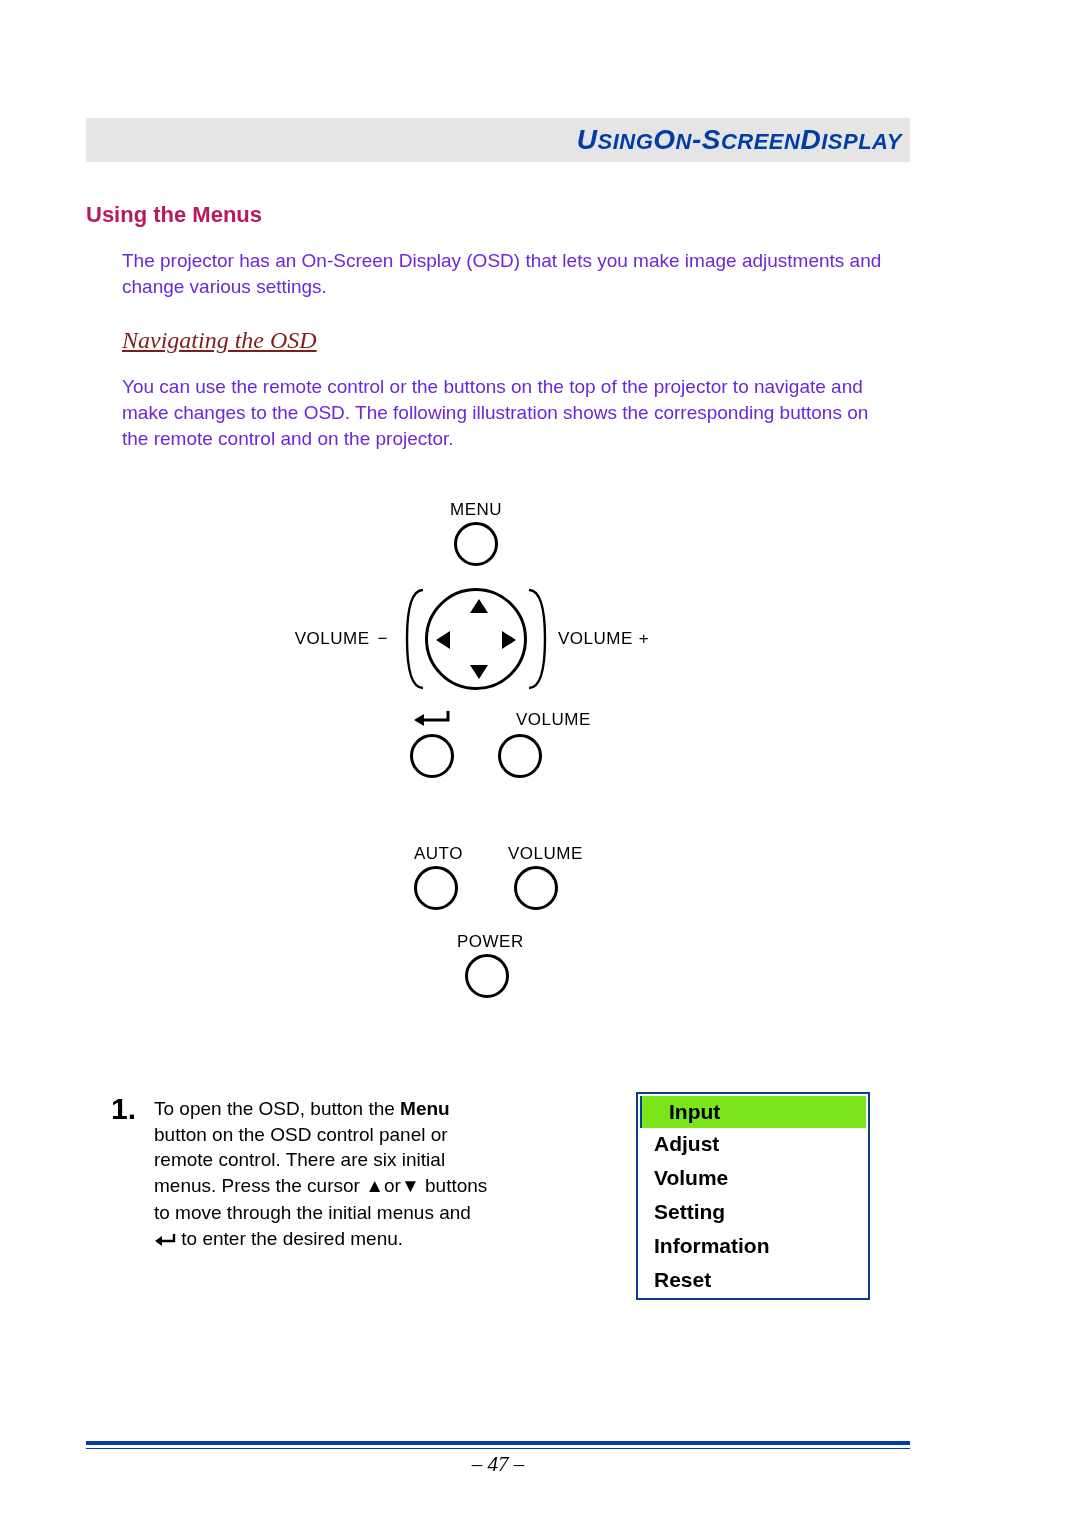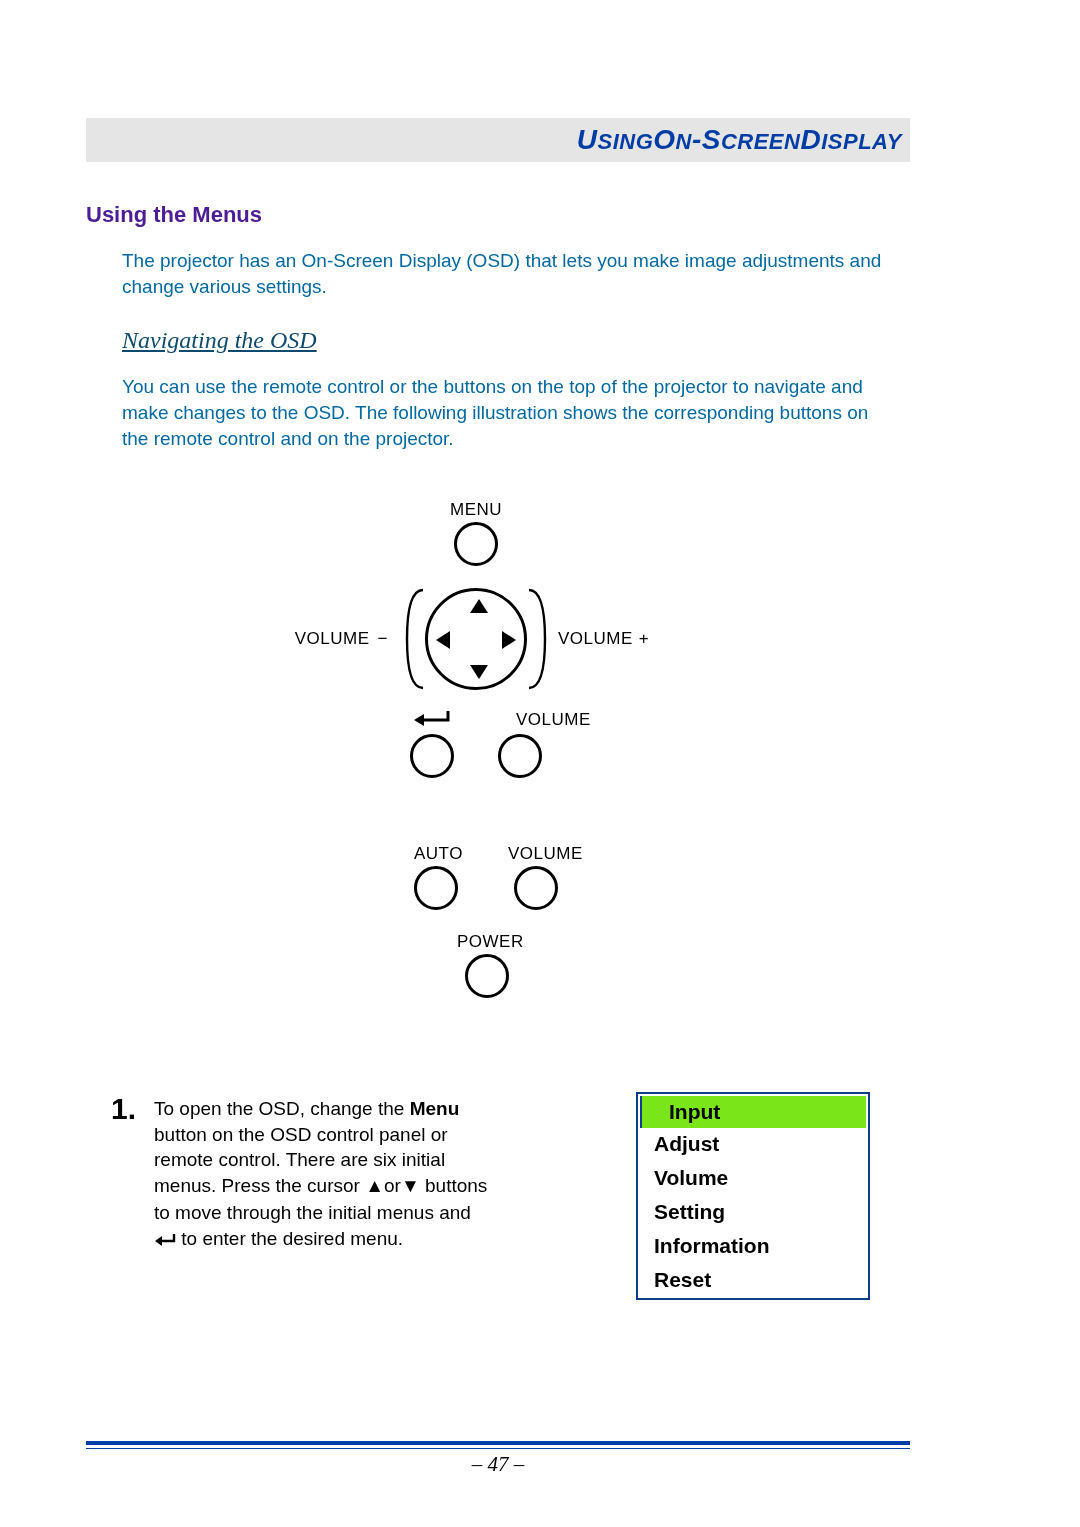--- a/index.html
+++ b/index.html
@@ -30,41 +30,41 @@
     color: #003da6;
     font-size: 28px;
     letter-spacing: 0.5px;
     display: inline-flex;
     align-items: baseline;
   }
   .header-bar-title .sc {
     font-size: 22px;
   }
   .section-title {
-    color: #4c1d95;
+    color: #be185d;
     font-weight: bold;
     font-size: 22px;
     margin-top: 40px;
   }
   .body-text {
     font-size: 19px;
-    color: #0369a1;
+    color: #6d28d9;
     line-height: 1.35;
     margin-top: 20px;
     margin-left: 36px;
     margin-right: 10px;
   }
   .sub-heading {
     font-family: "Times New Roman", Times, serif;
     font-style: italic;
     font-size: 24px;
     text-decoration: underline;
     margin-top: 28px;
     margin-left: 36px;
-    color: #0c4a6e;
+    color: #7f1d1d;
   }
 
   
   .diagram {
     position: relative;
     width: 360px;
     height: 540px;
     margin: 55px auto 0 auto;
     font-size: 18px;
     color: #000;
@@ -226,21 +226,21 @@
     <div class="d-abs d-label-text" style="left:190px; top:338px;">VOLUME</div>
     <div class="d-abs d-button-circle" style="left:196px; top:360px;"></div>
 
     <div class="d-abs d-label-text" style="left:139px; top:426px;">POWER</div>
     <div class="d-abs d-button-circle" style="left:147px; top:448px;"></div>
   </div>
 
   <div class="step-row" style="margin-left:12px; margin-right:40px;">
     <div class="step-number">1.</div>
     <div class="step-text">
-      <span>To open the OSD, change the </span><b>Menu</b><span> button on the OSD control panel or remote control. There are six initial menus. Press the cursor </span><span class="inline-glyph">▲</span><span>or</span><span class="inline-glyph">▼</span><span> buttons to move through the initial menus and </span><span class="inline-glyph"><svg width="22" height="14" style="vertical-align:middle;">
+      <span>To open the OSD, button the </span><b>Menu</b><span> button on the OSD control panel or remote control. There are six initial menus. Press the cursor </span><span class="inline-glyph">▲</span><span>or</span><span class="inline-glyph">▼</span><span> buttons to move through the initial menus and </span><span class="inline-glyph"><svg width="22" height="14" style="vertical-align:middle;">
             <path d="M20 1 L20 8 L6 8" stroke="#000" stroke-width="2.4" fill="none"></path>
             <path d="M8 3 L1 8 L8 13 Z" fill="#000"></path>
           </svg></span><span> to enter the desired menu.</span>
     </div>
 
     <div class="osd-box" id="osd-box">
         <div class="osd-item selected osd-inner-highlight">Input</div>
         <div class="osd-item osd-list">Adjust</div>
         <div class="osd-item osd-list">Volume</div>
         <div class="osd-item osd-list">Setting</div>

